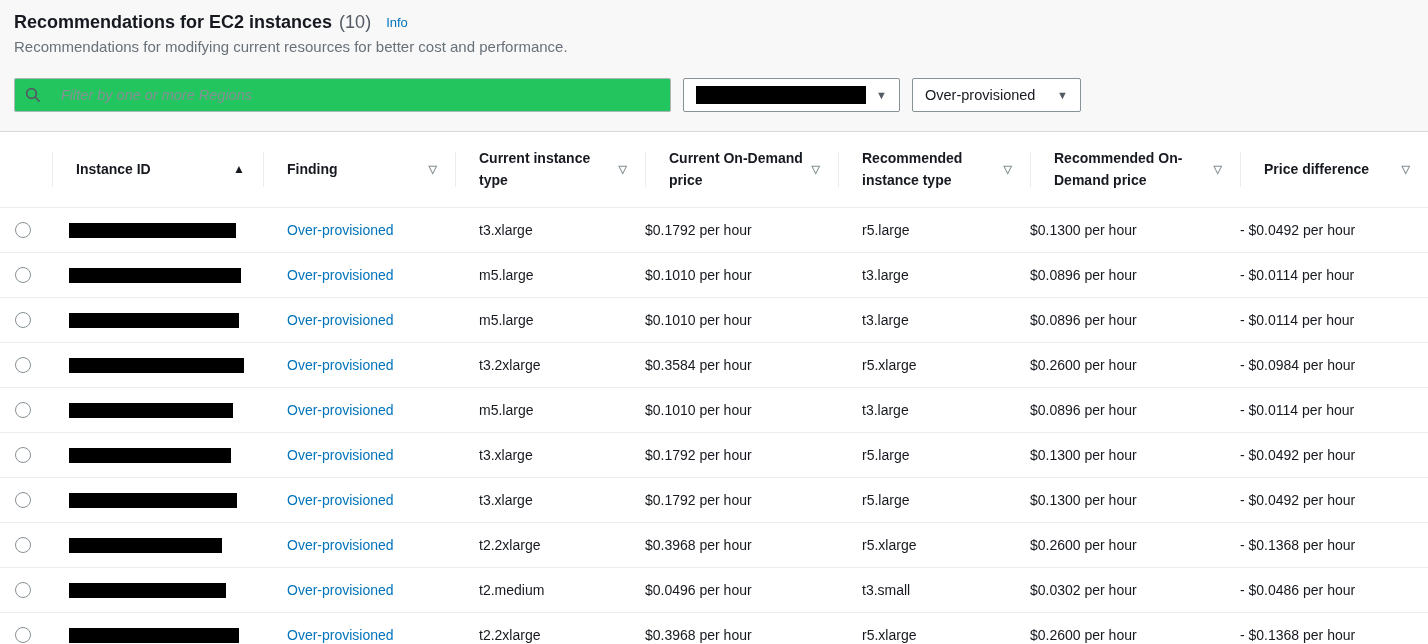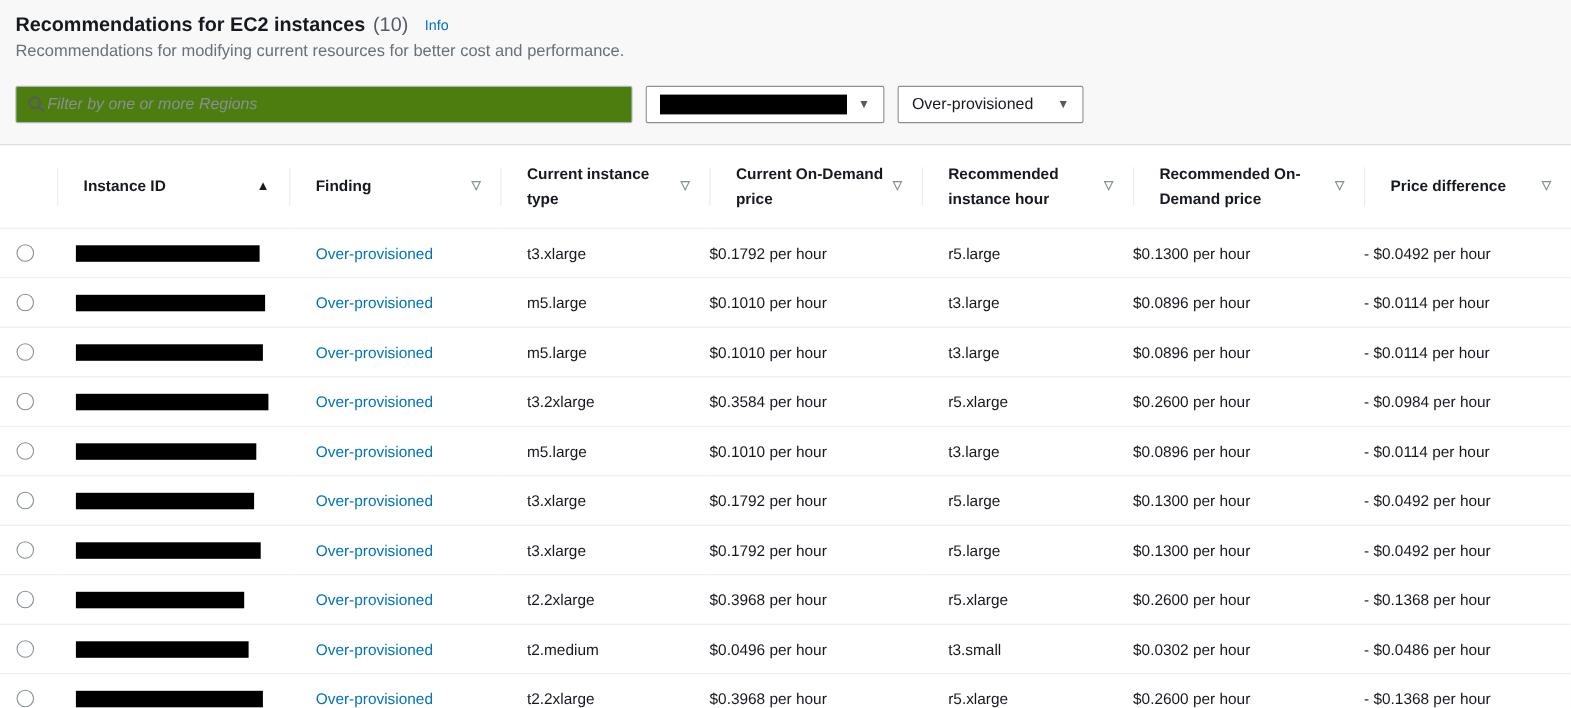--- a/index.html
+++ b/index.html
@@ -15,22 +15,22 @@
   
   .top { padding: 10px 14px 0 14px; }
   .title-line { margin: 0; font-size: 18px; font-weight: 700; line-height: 24px; }
   .count { font-weight: 400; color: #545b64; margin-left: 2px; }
   .info-link { color: #0073bb; font-size: 13px; font-weight: 400; text-decoration: none; margin-left: 10px; vertical-align: 1px; }
   .subtitle { color: #687078; font-size: 15px; margin-top: 3px; line-height: 18px; }
 
   
   .filter-bar { display: flex; gap: 12px; padding: 0 14px; margin-top: 22px; height: 34px; align-items: stretch; }
   .search-box {
-    width: 561px; background: #4d7c0f; border: 1px solid #aab7b8; border-radius: 2px;
-    display: flex; align-items: center; padding: 0 10px; gap: 0;
+    width: 657px; background: #22c55e; border: 1px solid #aab7b8; border-radius: 2px;
+    display: flex; align-items: center; padding: 0 10px; gap: 18px;
   }
   .search-box input {
     border: none; outline: none; flex: 1; background: transparent;
     font-family: "Liberation Sans", sans-serif; font-size: 14.5px; font-style: italic; color: #16191f;
   }
   .search-box input::placeholder { color: #879196; font-style: italic; opacity: 1; }
   .dropdown {
     background: #fff; border: 1px solid #879196; border-radius: 2px; cursor: pointer;
     display: flex; align-items: center; justify-content: space-between;
     padding: 0 12px; font-family: inherit; font-size: 14.5px; color: #16191f;
@@ -141,21 +141,21 @@
             </div>
         </th>
         <th>
           <div class="th-inner">
               <span>Current On-Demand price</span>
               <span class="caret-sort">▽</span>
             </div>
         </th>
         <th>
           <div class="th-inner">
-              <span>Recommended instance hour</span>
+              <span>Recommended instance type</span>
               <span class="caret-sort">▽</span>
             </div>
         </th>
         <th>
           <div class="th-inner">
               <span>Recommended On-Demand price</span>
               <span class="caret-sort">▽</span>
             </div>
         </th>
         <th>

